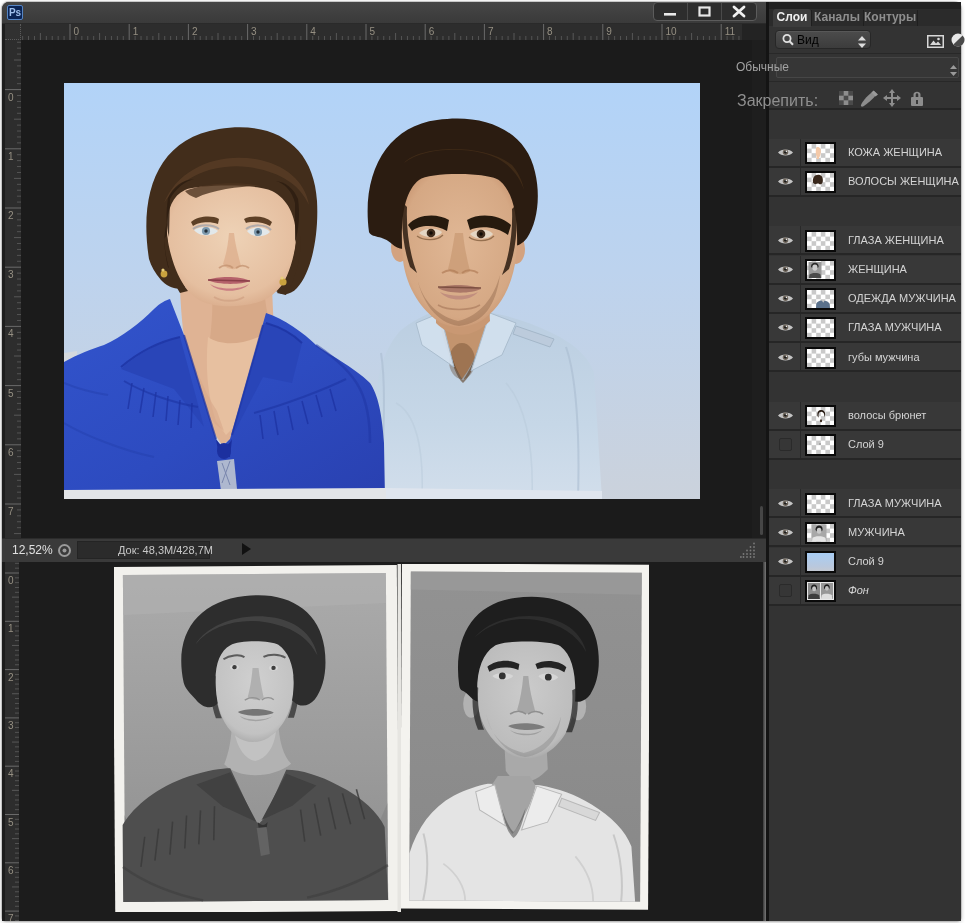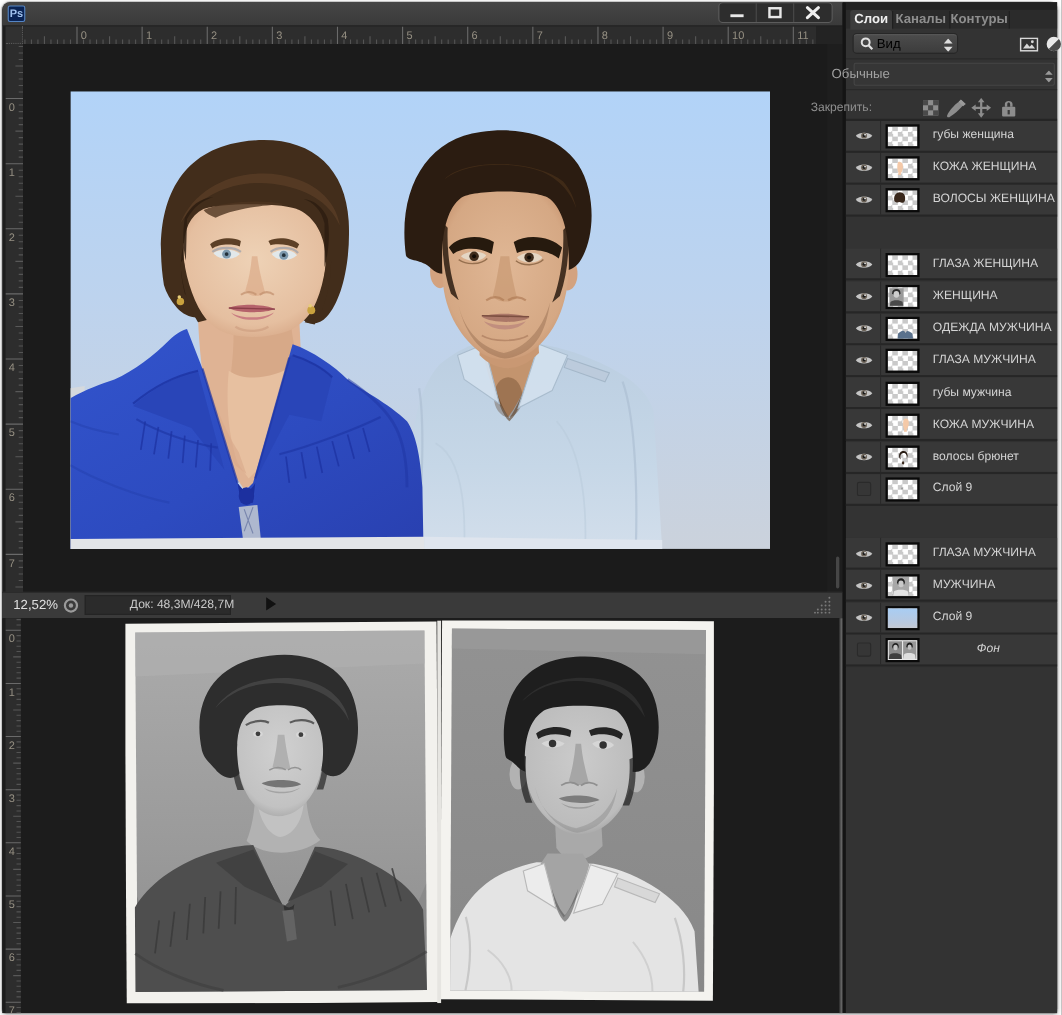--- a/index.html
+++ b/index.html
@@ -30,23 +30,23 @@
 #tabbar{left:769px;top:9px;width:192px;height:17px;background:#2b2b2b}
 .tab{position:absolute;top:9px;height:18px;font-size:12px;font-weight:bold;line-height:17px;text-align:center}
 #tab1{left:773px;width:38px;background:#3c3c3c;color:#efefef;border-radius:3px 3px 0 0}
 #tab2{left:812px;width:50px;color:#8e8e8e}
 #tab3{left:864px;width:52px;color:#8e8e8e}
 .tsep{position:absolute;top:10px;width:1px;height:16px;background:#1f1f1f}
 #searchbtn{left:775px;top:30px;width:96px;height:19px;background:linear-gradient(#4c4c4c,#3c3c3c);border:1px solid #272727;border-radius:4px;box-shadow:inset 0 1px 0 rgba(255,255,255,.07)}
 #vidtxt{left:797px;top:33px;color:#000000;font-size:12px}
 #pdiv1{left:769px;top:53px;width:192px;height:1px;background:#282828}
 #blendbox{left:776px;top:57px;width:183px;height:21px;background:#363636;border:1px solid #464646;border-radius:2px}
-#blendtxt{left:756px;top:60px;color:#a2a2a2;font-size:12px}
+#blendtxt{left:736px;top:60px;color:#a2a2a2;font-size:12px}
 #pdiv2{left:769px;top:81px;width:192px;height:1px;background:#282828}
-#locktxt{left:737px;top:92px;color:#8f8f8f;font-size:11px}
+#locktxt{left:737px;top:92px;color:#8f8f8f;font-size:16px}
 #pdiv3{left:769px;top:108px;width:192px;height:2px;background:#252525}
 .row{position:absolute;left:769px;width:192px;height:29.2px;background:#383838;border-bottom:2px solid #262626}
 .eyec{position:absolute;left:0;top:0;width:32px;height:100%;border-right:1px solid #292929}
 .eyec svg{position:absolute;left:8px;top:50%;margin-top:-5px}
 .nobox{position:absolute;left:10px;top:50%;margin-top:-6.5px;width:13px;height:13px;background:#363636;border:1px solid #2a2a2a;border-radius:2px}
 .th{position:absolute;left:36px;top:3.6px;width:31px;height:22px;border:2px solid #0a0a0a;background-image:conic-gradient(#c9c9c9 25%,#fff 0 50%,#c9c9c9 0 75%,#fff 0);background-size:9.2px 9.2px}
 .nm{position:absolute;left:79px;top:50%;transform:translateY(-52%);color:#d4d4d4;font-size:11px;letter-spacing:0;white-space:nowrap}
 #rowsend{left:769px;top:607px;width:192px;height:314px;background:#333}
 </style>
 </head>
@@ -710,32 +710,20 @@
           <path d="M44 9 L48 6 L48 12 Z"></path>
           <path d="M62 9 L58 6 L58 12 Z"></path>
         </g>
 <g>
           <rect x="72" y="8" width="12" height="9" rx="1" fill="#8d8d8d"></rect>
           <path d="M74.5 8 L74.5 5.5 C74.5 1.8 81.5 1.8 81.5 5.5 L81.5 8 L79.3 8 L79.3 5.8 C79.3 3.6 76.7 3.6 76.7 5.8 L76.7 8 Z" fill="#8d8d8d"></path>
           <rect x="77" y="11" width="2" height="4" fill="#3a3a3a"></rect>
         </g>
 </svg></div>
 <div id="pdiv3" class="abs"></div>
-<div class="row" style="top:109.5px">
-      <div class="eyec">
-        <svg width="17" height="11">
-          <path d="M1 5.5 C4 1.6 13 1.6 16 5.5 C13 9.4 4 9.4 1 5.5 Z" fill="#c4c4c4"></path>
-          <circle cx="8.5" cy="5.3" r="2.7" fill="#6b6257"></circle>
-          <circle cx="8.5" cy="5.3" r="1.3" fill="#1a1a1a"></circle>
-          <circle cx="9.4" cy="4.4" r="0.8" fill="#e8e8e8"></circle>
-        </svg>
-      </div>
-      <div class="th"></div>
-      <span class="nm" style="">губы женщина</span>
-    </div>
 <div class="row" style="top:138.7px">
       <div class="eyec">
         <svg width="17" height="11">
           <path d="M1 5.5 C4 1.6 13 1.6 16 5.5 C13 9.4 4 9.4 1 5.5 Z" fill="#c4c4c4"></path>
           <circle cx="8.5" cy="5.3" r="2.7" fill="#6b6257"></circle>
           <circle cx="8.5" cy="5.3" r="1.3" fill="#1a1a1a"></circle>
           <circle cx="9.4" cy="4.4" r="0.8" fill="#e8e8e8"></circle>
         </svg>
       </div>
       <div class="th"><svg width="27" height="18">
@@ -816,34 +804,20 @@
       <div class="eyec">
         <svg width="17" height="11">
           <path d="M1 5.5 C4 1.6 13 1.6 16 5.5 C13 9.4 4 9.4 1 5.5 Z" fill="#c4c4c4"></path>
           <circle cx="8.5" cy="5.3" r="2.7" fill="#6b6257"></circle>
           <circle cx="8.5" cy="5.3" r="1.3" fill="#1a1a1a"></circle>
           <circle cx="9.4" cy="4.4" r="0.8" fill="#e8e8e8"></circle>
         </svg>
       </div>
       <div class="th"></div>
       <span class="nm" style="">губы мужчина</span>
-    </div>
-<div class="row" style="top:372.3px">
-      <div class="eyec">
-        <svg width="17" height="11">
-          <path d="M1 5.5 C4 1.6 13 1.6 16 5.5 C13 9.4 4 9.4 1 5.5 Z" fill="#c4c4c4"></path>
-          <circle cx="8.5" cy="5.3" r="2.7" fill="#6b6257"></circle>
-          <circle cx="8.5" cy="5.3" r="1.3" fill="#1a1a1a"></circle>
-          <circle cx="9.4" cy="4.4" r="0.8" fill="#e8e8e8"></circle>
-        </svg>
-      </div>
-      <div class="th"><svg width="27" height="18">
-          <path d="M16.2 2.5 C18.5 2.5 19.4 4.3 19.2 7 C19 9.6 18.3 11.2 17.4 12 L17.4 14.5 L14.8 14.5 L15 12 C14.2 10.6 13.8 8.3 14 6 C14.2 3.6 15 2.5 16.2 2.5 Z" fill="#f4c9a8"></path>
-        </svg></div>
-      <span class="nm" style="">КОЖА МУЖЧИНА</span>
     </div>
 <div class="row" style="top:401.5px">
       <div class="eyec">
         <svg width="17" height="11">
           <path d="M1 5.5 C4 1.6 13 1.6 16 5.5 C13 9.4 4 9.4 1 5.5 Z" fill="#c4c4c4"></path>
           <circle cx="8.5" cy="5.3" r="2.7" fill="#6b6257"></circle>
           <circle cx="8.5" cy="5.3" r="1.3" fill="#1a1a1a"></circle>
           <circle cx="9.4" cy="4.4" r="0.8" fill="#e8e8e8"></circle>
         </svg>
       </div>
@@ -920,17 +894,17 @@
           <rect width="27" height="18" fill="#e8e8e8"></rect>
           <rect x="1" y="1" width="12" height="16" fill="#8a8a8a"></rect>
           <path d="M4 6 C4 3.6 5.6 2.6 7.2 2.6 C8.9 2.6 10.2 3.8 10 6.2 L9.5 7.5 L4.6 7.5 Z" fill="#222"></path>
           <ellipse cx="7.1" cy="6.7" rx="2" ry="2.5" fill="#c6c6c6"></ellipse>
           <path d="M1 17 L1.8 13.2 C3.5 11.4 10.5 11.4 12.2 13.4 L12.8 17 Z" fill="#3e3e3e"></path>
           <rect x="14" y="1" width="12" height="16" fill="#979797"></rect>
           <path d="M17 5.6 C17 3.2 18.5 2.2 20 2.2 C21.6 2.2 22.9 3.4 22.7 5.8 L22.2 7.1 L17.5 7.1 Z" fill="#1b1b1b"></path>
           <ellipse cx="19.9" cy="6.3" rx="1.9" ry="2.4" fill="#c2c2c2"></ellipse>
           <path d="M14 17 L14.8 13 C16.5 11.2 23.3 11.2 24.8 13.2 L25.3 17 Z" fill="#dedede"></path>
         </svg></div>
-      <span class="nm" style="font-style:italic;margin-left:40px;">Фон</span>
+      <span class="nm" style="font-style:italic;">Фон</span>
     </div>
 
 <div id="rowsend" class="abs"></div>
 </div>
 
 </body></html>

